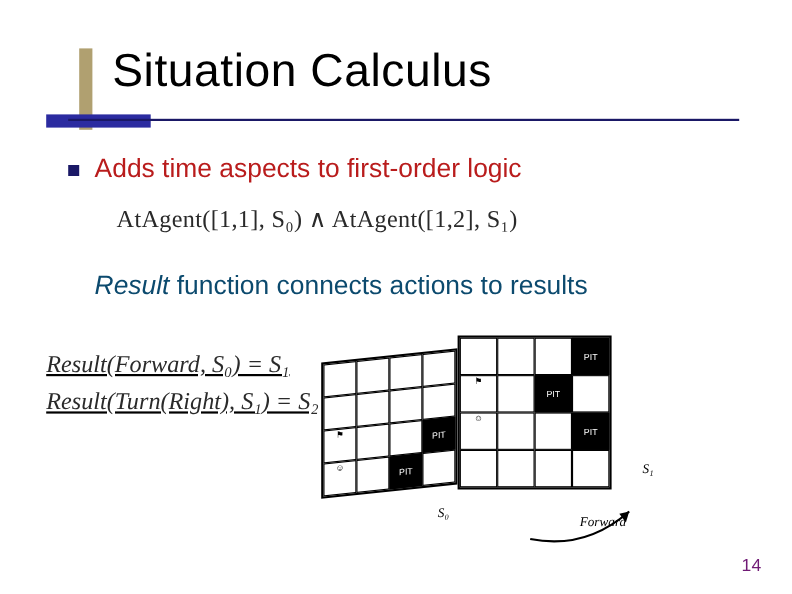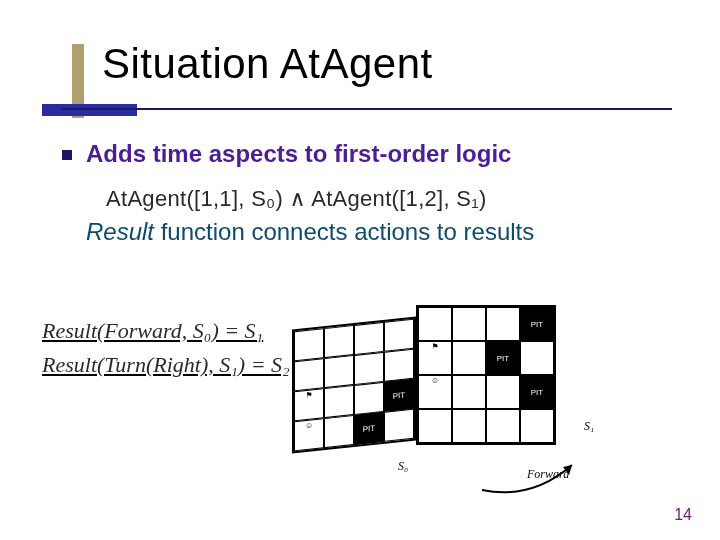--- a/index.html
+++ b/index.html
@@ -72,27 +72,26 @@
   }
   .bullet {
     width: 10px;
     height: 10px;
     background: #1a1866;
     margin-top: 10px;
     flex: 0 0 10px;
   }
   .bullet-text {
     font-size: 24px;
-    color: #4c1d95;
-    font-weight: bold;
+    color: #b91c1c;
   }
   .formula-img {
     display: block;
-    margin: 14px 0 6px 44px;
-    font-family: Liberation Sans, sans-serif;
+    margin: 14px 0 34px 44px;
+    font-family: Liberation Serif, serif;
     font-style: italic;
     font-size: 22px;
     color: #2a2a2a;
     letter-spacing: 0.3px;
   }
   .formula-img .up { font-style: normal; }
   .result-line {
     font-size: 24px;
     color: #0c4a6e;
     margin-left: 24px;
@@ -153,21 +152,21 @@
   }
 </style>
 </head>
 <body>
 
 <div class="title-wrap">
   <div class="decor">
     <div class="v"></div>
     <div class="h"></div>
   </div>
-  <div class="title">Situation AtAgent</div>
+  <div class="title">Situation Calculus</div>
 </div>
 <div class="underline"></div>
 
 <div class="body">
   <div class="bullet-row">
     <span class="bullet"></span>
     <span class="bullet-text">Adds time aspects to first-order logic</span>
   </div>
 
   <div class="formula-img">

